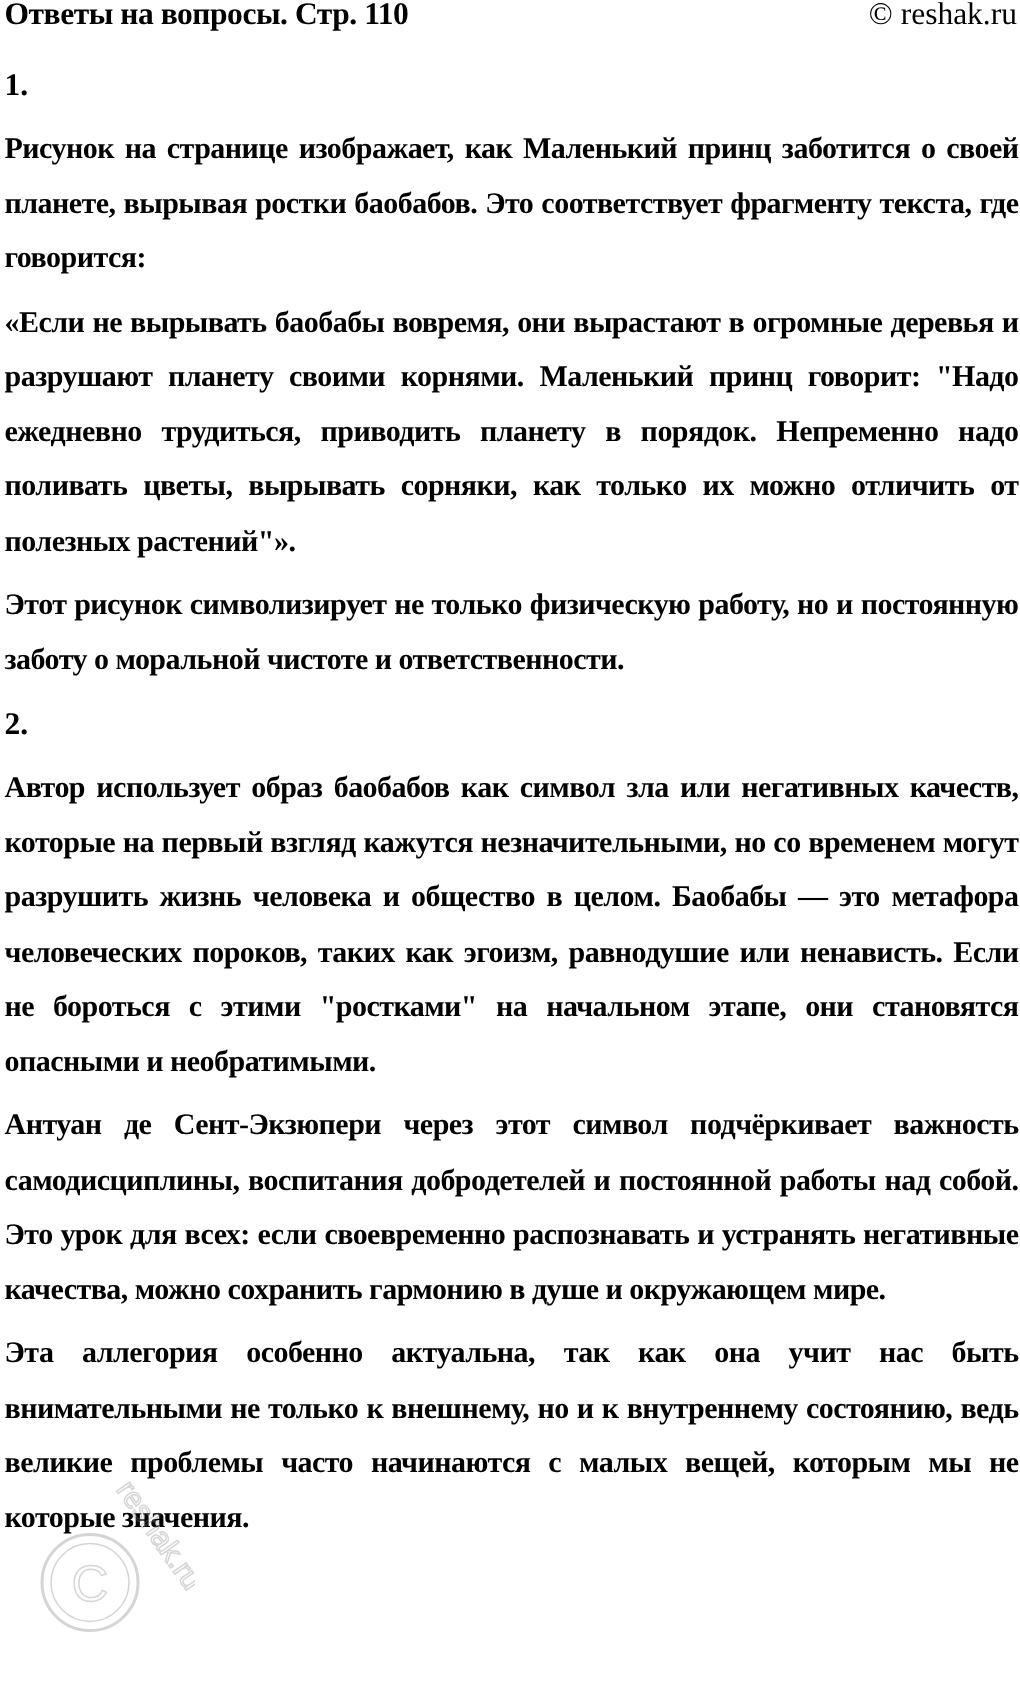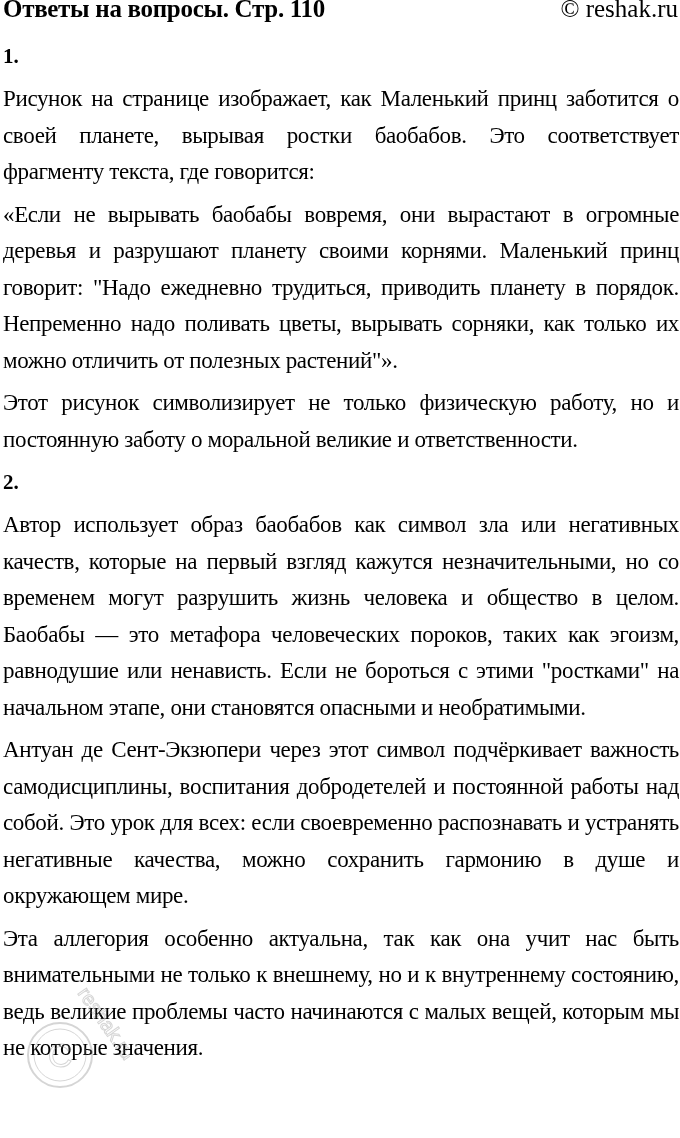--- a/index.html
+++ b/index.html
@@ -17,21 +17,21 @@
     }
     .page {
       position: absolute;
       left: 0;
       top: 0;
       width: 680px;
     }
     .header {
       position: relative;
       height: 30px;
-      font-size: 25px;
+      font-size: 21px;
       line-height: 24px;
     }
     .header-title {
       position: absolute;
       left: 3px;
       top: -3px;
       font-weight: bold;
       letter-spacing: -0.3px;
     }
     .header-copy {
@@ -42,24 +42,25 @@
     }
     .qnum {
       font-weight: bold;
       font-size: 21px;
       line-height: 24px;
       padding-left: 3px;
     }
     p.para {
       margin: 0;
       padding: 0 1px 0 3px;
-      font-size: 23px;
+      font-size: 20px;
       line-height: 36.5px;
       text-align: justify;
       letter-spacing: -0.35px;
+      font-weight: bold;
     }
     .watermark {
       position: absolute;
       left: 20px;
       top: 985px;
       width: 110px;
       height: 110px;
       pointer-events: none;
       opacity: 0.35;
     }
@@ -74,21 +75,21 @@
     <span class="header-copy">© reshak.ru</span>
   </div>
 
   <div style="margin-top:14px;">
     <div class="qnum">1.</div>
     <div style="height:13px;"></div>
     <p class="para">Рисунок на странице изображает, как Маленький принц заботится о своей планете, вырывая ростки баобабов. Это соответствует фрагменту текста, где говорится:</p>
     <div style="height:6px;"></div>
     <p class="para">«Если не вырывать баобабы вовремя, они вырастают в огромные деревья и разрушают планету своими корнями. Маленький принц говорит: "Надо ежедневно трудиться, приводить планету в порядок. Непременно надо поливать цветы, вырывать сорняки, как только их можно отличить от полезных растений"».</p>
     <div style="height:6px;"></div>
-    <p class="para">Этот рисунок символизирует не только физическую работу, но и постоянную заботу о моральной великие и ответственности.</p>
+    <p class="para">Этот рисунок символизирует не только физическую работу, но и постоянную заботу о моральной чистоте и ответственности.</p>
   </div>
 
   <div style="margin-top:12px;">
     <div class="qnum">2.</div>
     <div style="height:13px;"></div>
     <p class="para">Автор использует образ баобабов как символ зла или негативных качеств, которые на первый взгляд кажутся незначительными, но со временем могут разрушить жизнь человека и общество в целом. Баобабы — это метафора человеческих пороков, таких как эгоизм, равнодушие или ненависть. Если не бороться с этими "ростками" на начальном этапе, они становятся опасными и необратимыми.</p>
     <div style="height:6px;"></div>
     <p class="para">Антуан де Сент-Экзюпери через этот символ подчёркивает важность самодисциплины, воспитания добродетелей и постоянной работы над собой. Это урок для всех: если своевременно распознавать и устранять негативные качества, можно сохранить гармонию в душе и окружающем мире.</p>
     <div style="height:6px;"></div>
     <p class="para">Эта аллегория особенно актуальна, так как она учит нас быть внимательными не только к внешнему, но и к внутреннему состоянию, ведь великие проблемы часто начинаются с малых вещей, которым мы не которые значения.</p>

